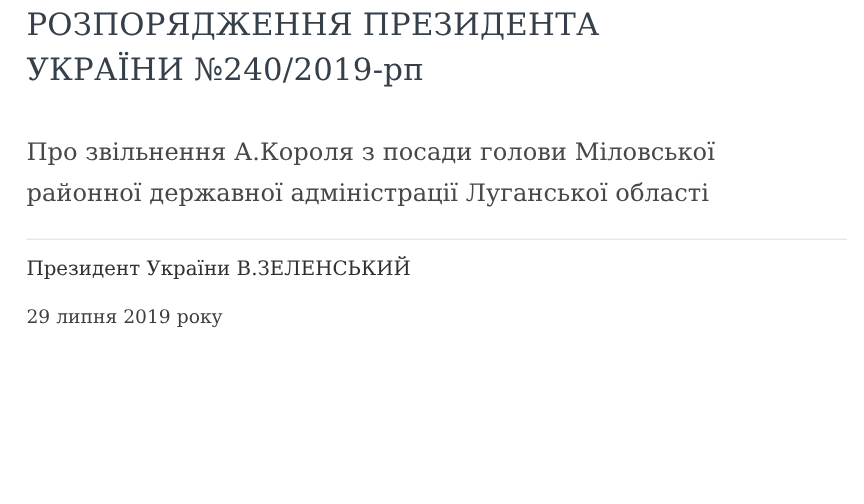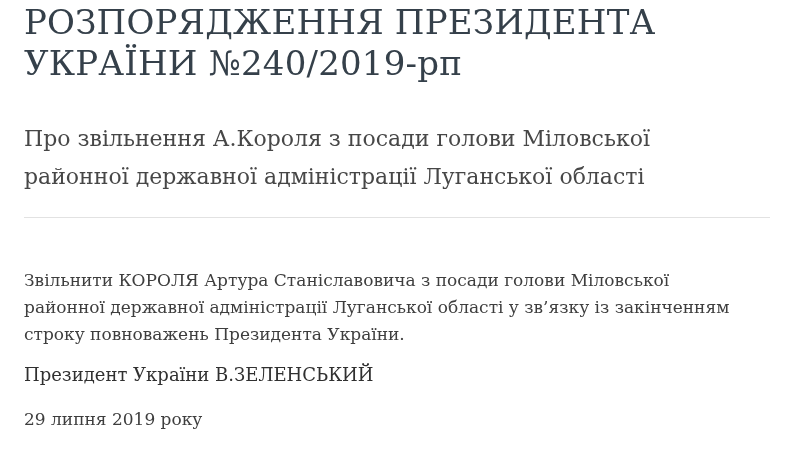--- a/index.html
+++ b/index.html
@@ -14,21 +14,21 @@
     box-sizing: border-box;
     width: 785px;
     height: 458px;
     padding: 2px 15px 0 24px;
     font-family: "DejaVu Serif", "Liberation Serif", serif;
     font-feature-settings: "onum" 1;
   }
   .doc-title {
     margin: 0;
     max-width: 655px;
-    font-size: 34px;
+    font-size: 28px;
     line-height: 41px;
     font-weight: 400;
     color: #35404a;
     letter-spacing: 0.2px;
   }
   .doc-subtitle {
     margin: 36px 0 16px 0;
     max-width: 722px;
     font-size: 22px;
     line-height: 38px;
@@ -65,18 +65,17 @@
 </head>
 <body>
 
 <div class="doc">
   <h1 class="doc-title">РОЗПОРЯДЖЕННЯ ПРЕЗИДЕНТА УКРАЇНИ №240/2019-рп</h1>
 
   <h2 class="doc-subtitle">Про звільнення А.Короля з посади голови Міловської районної державної адміністрації Луганської області</h2>
 
   <hr class="doc-divider">
 
-  <p class="doc-body">Звільнити КОРОЛЯ Артура Станіславовича з посади голови Міловської районної державної адміністрації Луганської області у зв’язку із закінченням строку повноважень Президента України.</p>
 
   <p class="doc-signature">Президент України В.ЗЕЛЕНСЬКИЙ</p>
 
   <p class="doc-date">29 липня 2019 року</p>
 </div>
 
 </body></html>

